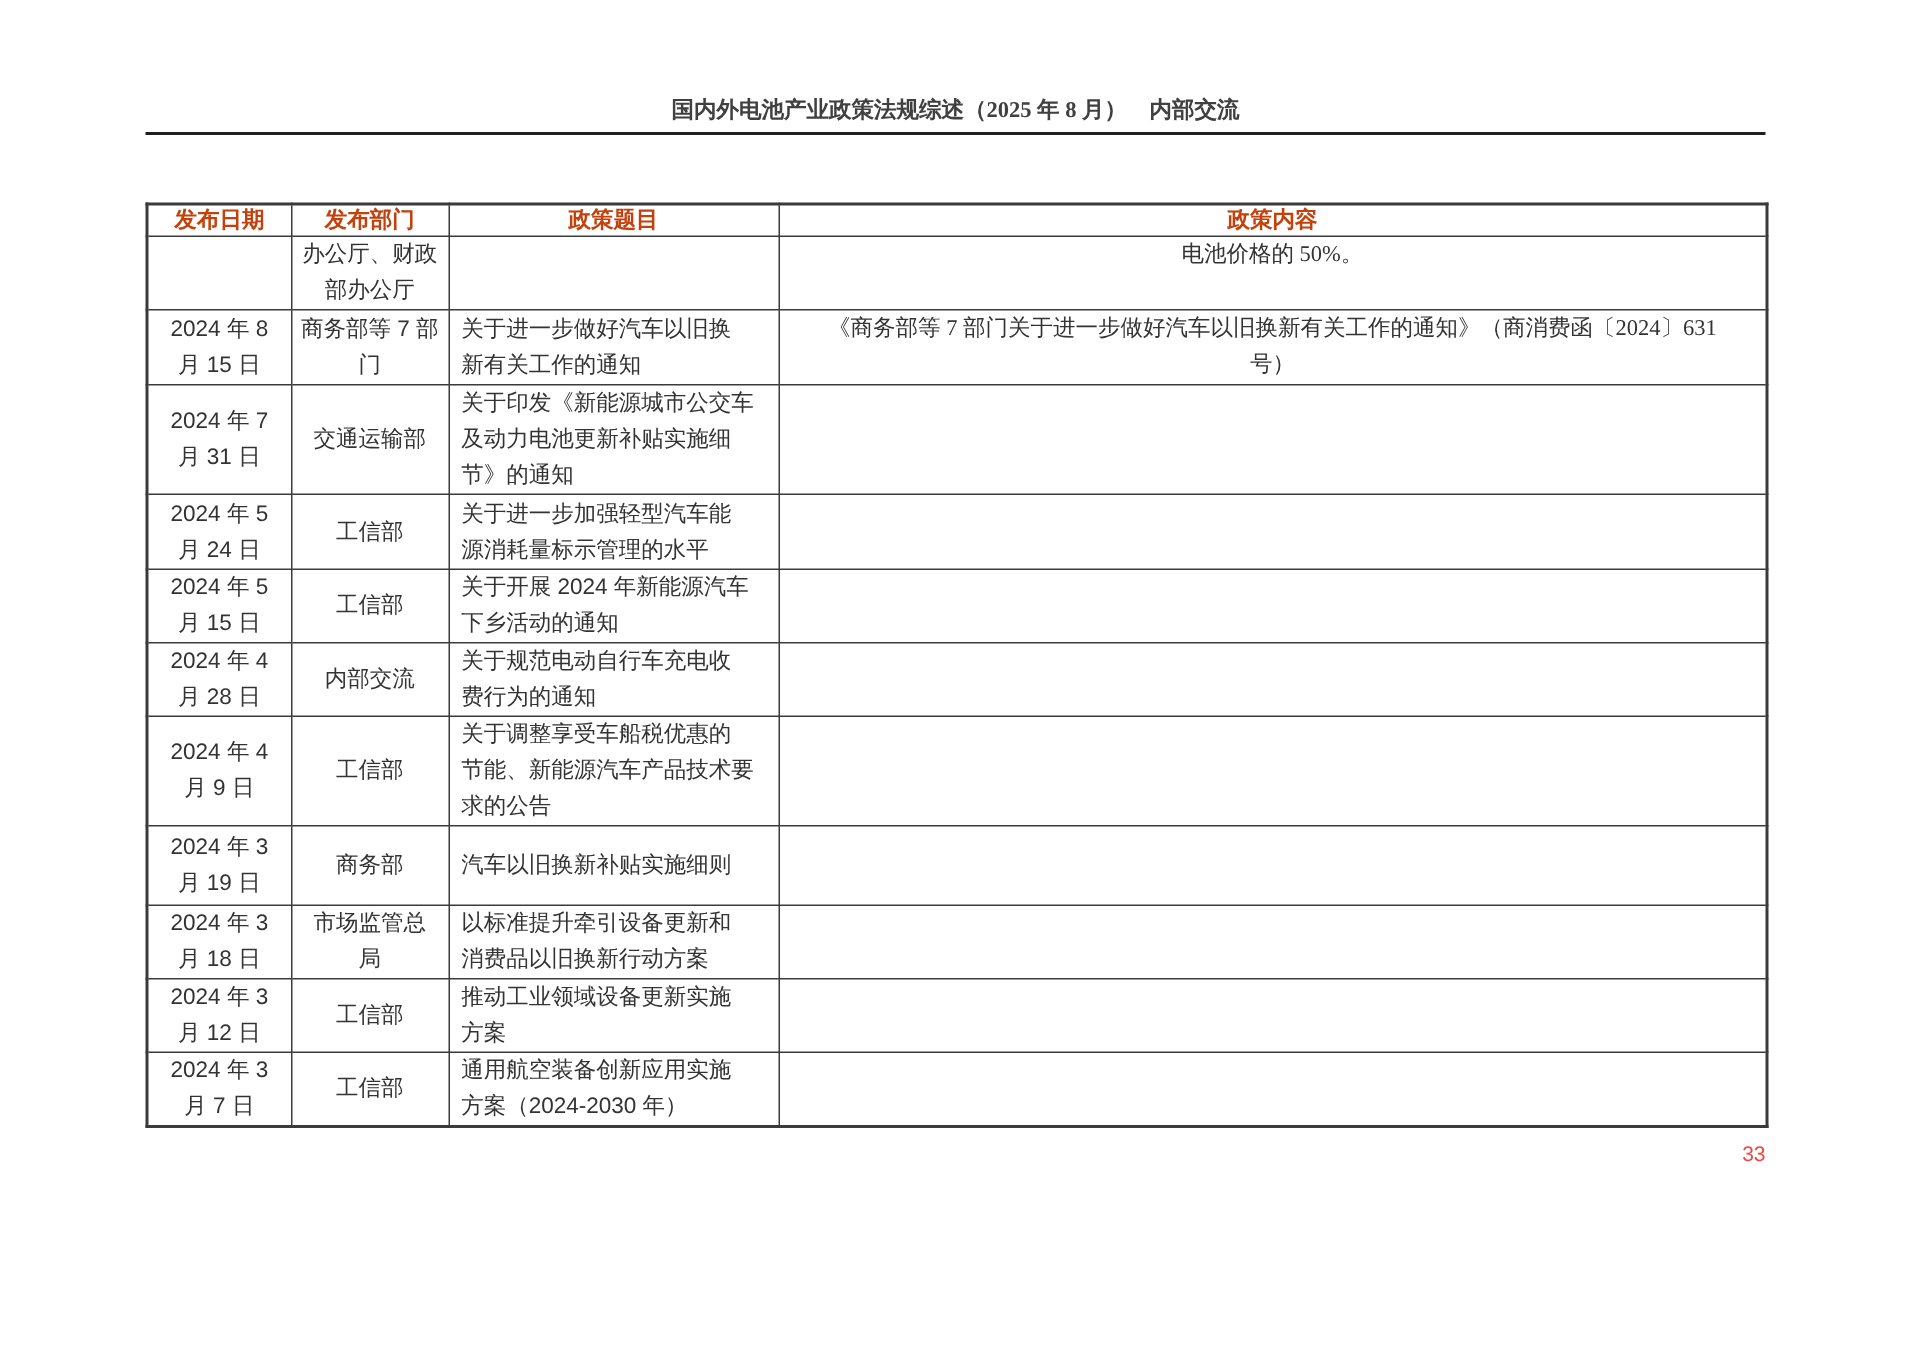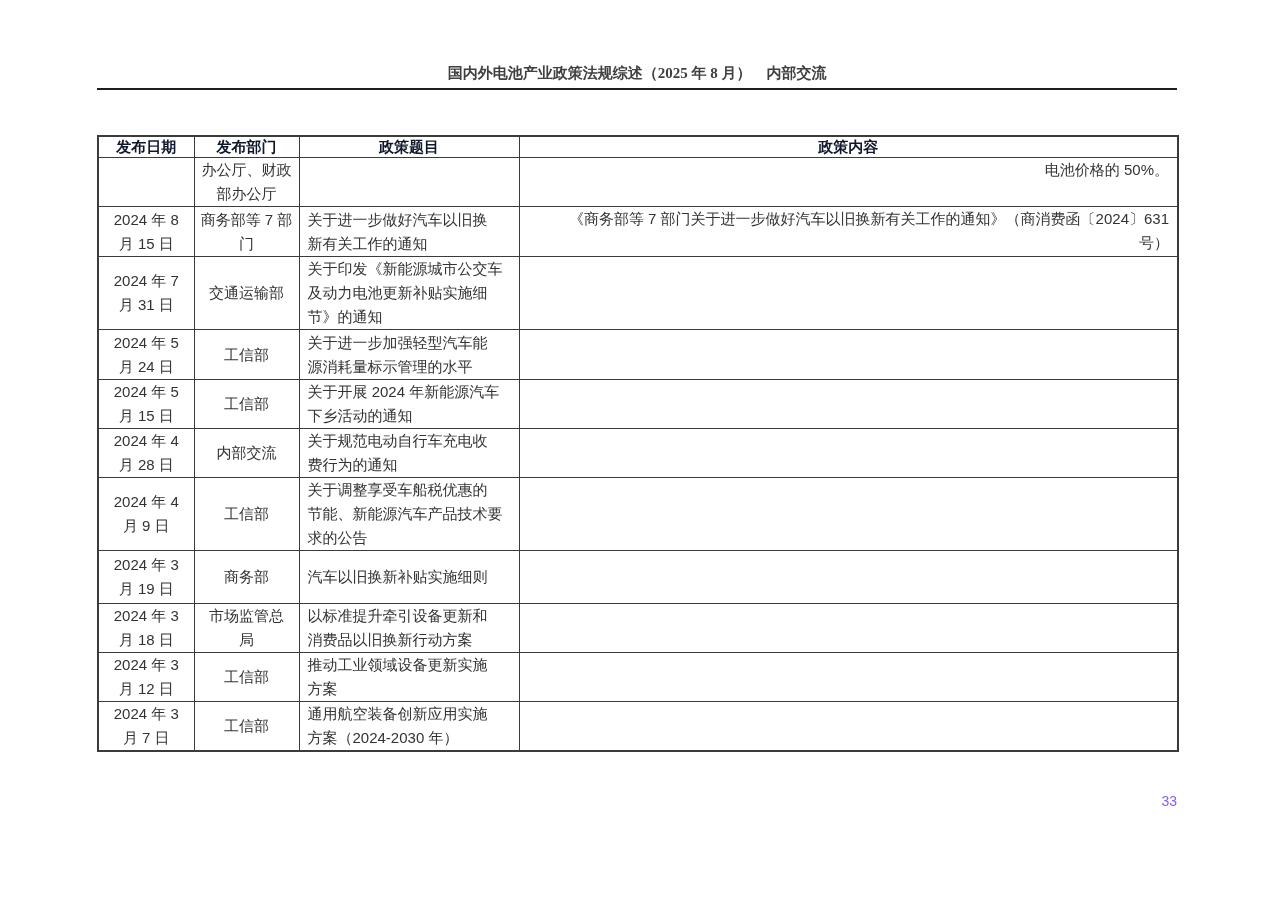--- a/index.html
+++ b/index.html
@@ -40,44 +40,44 @@
     border: 1px solid #3b3b3b;
     font-size: 15px;
     line-height: 24px;
     padding: 0;
     overflow: hidden;
     white-space: pre-line;
   }
   .policy-table th {
     font-weight: bold;
     text-align: center;
-    color: #0f172a;
+    color: #c2410c;
     line-height: 20px;
     height: 21px;
   }
   td.cell-date, td.cell-dept {
     text-align: center;
     vertical-align: middle;
   }
   td.cell-title {
     text-align: left;
     vertical-align: middle;
     padding: 0 8px;
   }
   td.cell-content {
-    text-align: right;
+    text-align: center;
     vertical-align: top;
     padding: 0 8px;
+    font-family: Liberation Serif, serif;
   }
   .page-number {
     position: absolute;
     top: 761px; right: 100px;
     font-size: 14px;
-    color: #8b5cf6;
-    margin-top: 32px;
+    color: #ef4444;
   }
 </style>
 </head>
 <body>
 
 <div class="page-header">国内外电池产业政策法规综述（2025 年 8 月）　内部交流</div>
 <hr class="header-rule">
 
 <table class="policy-table">
   <colgroup>

